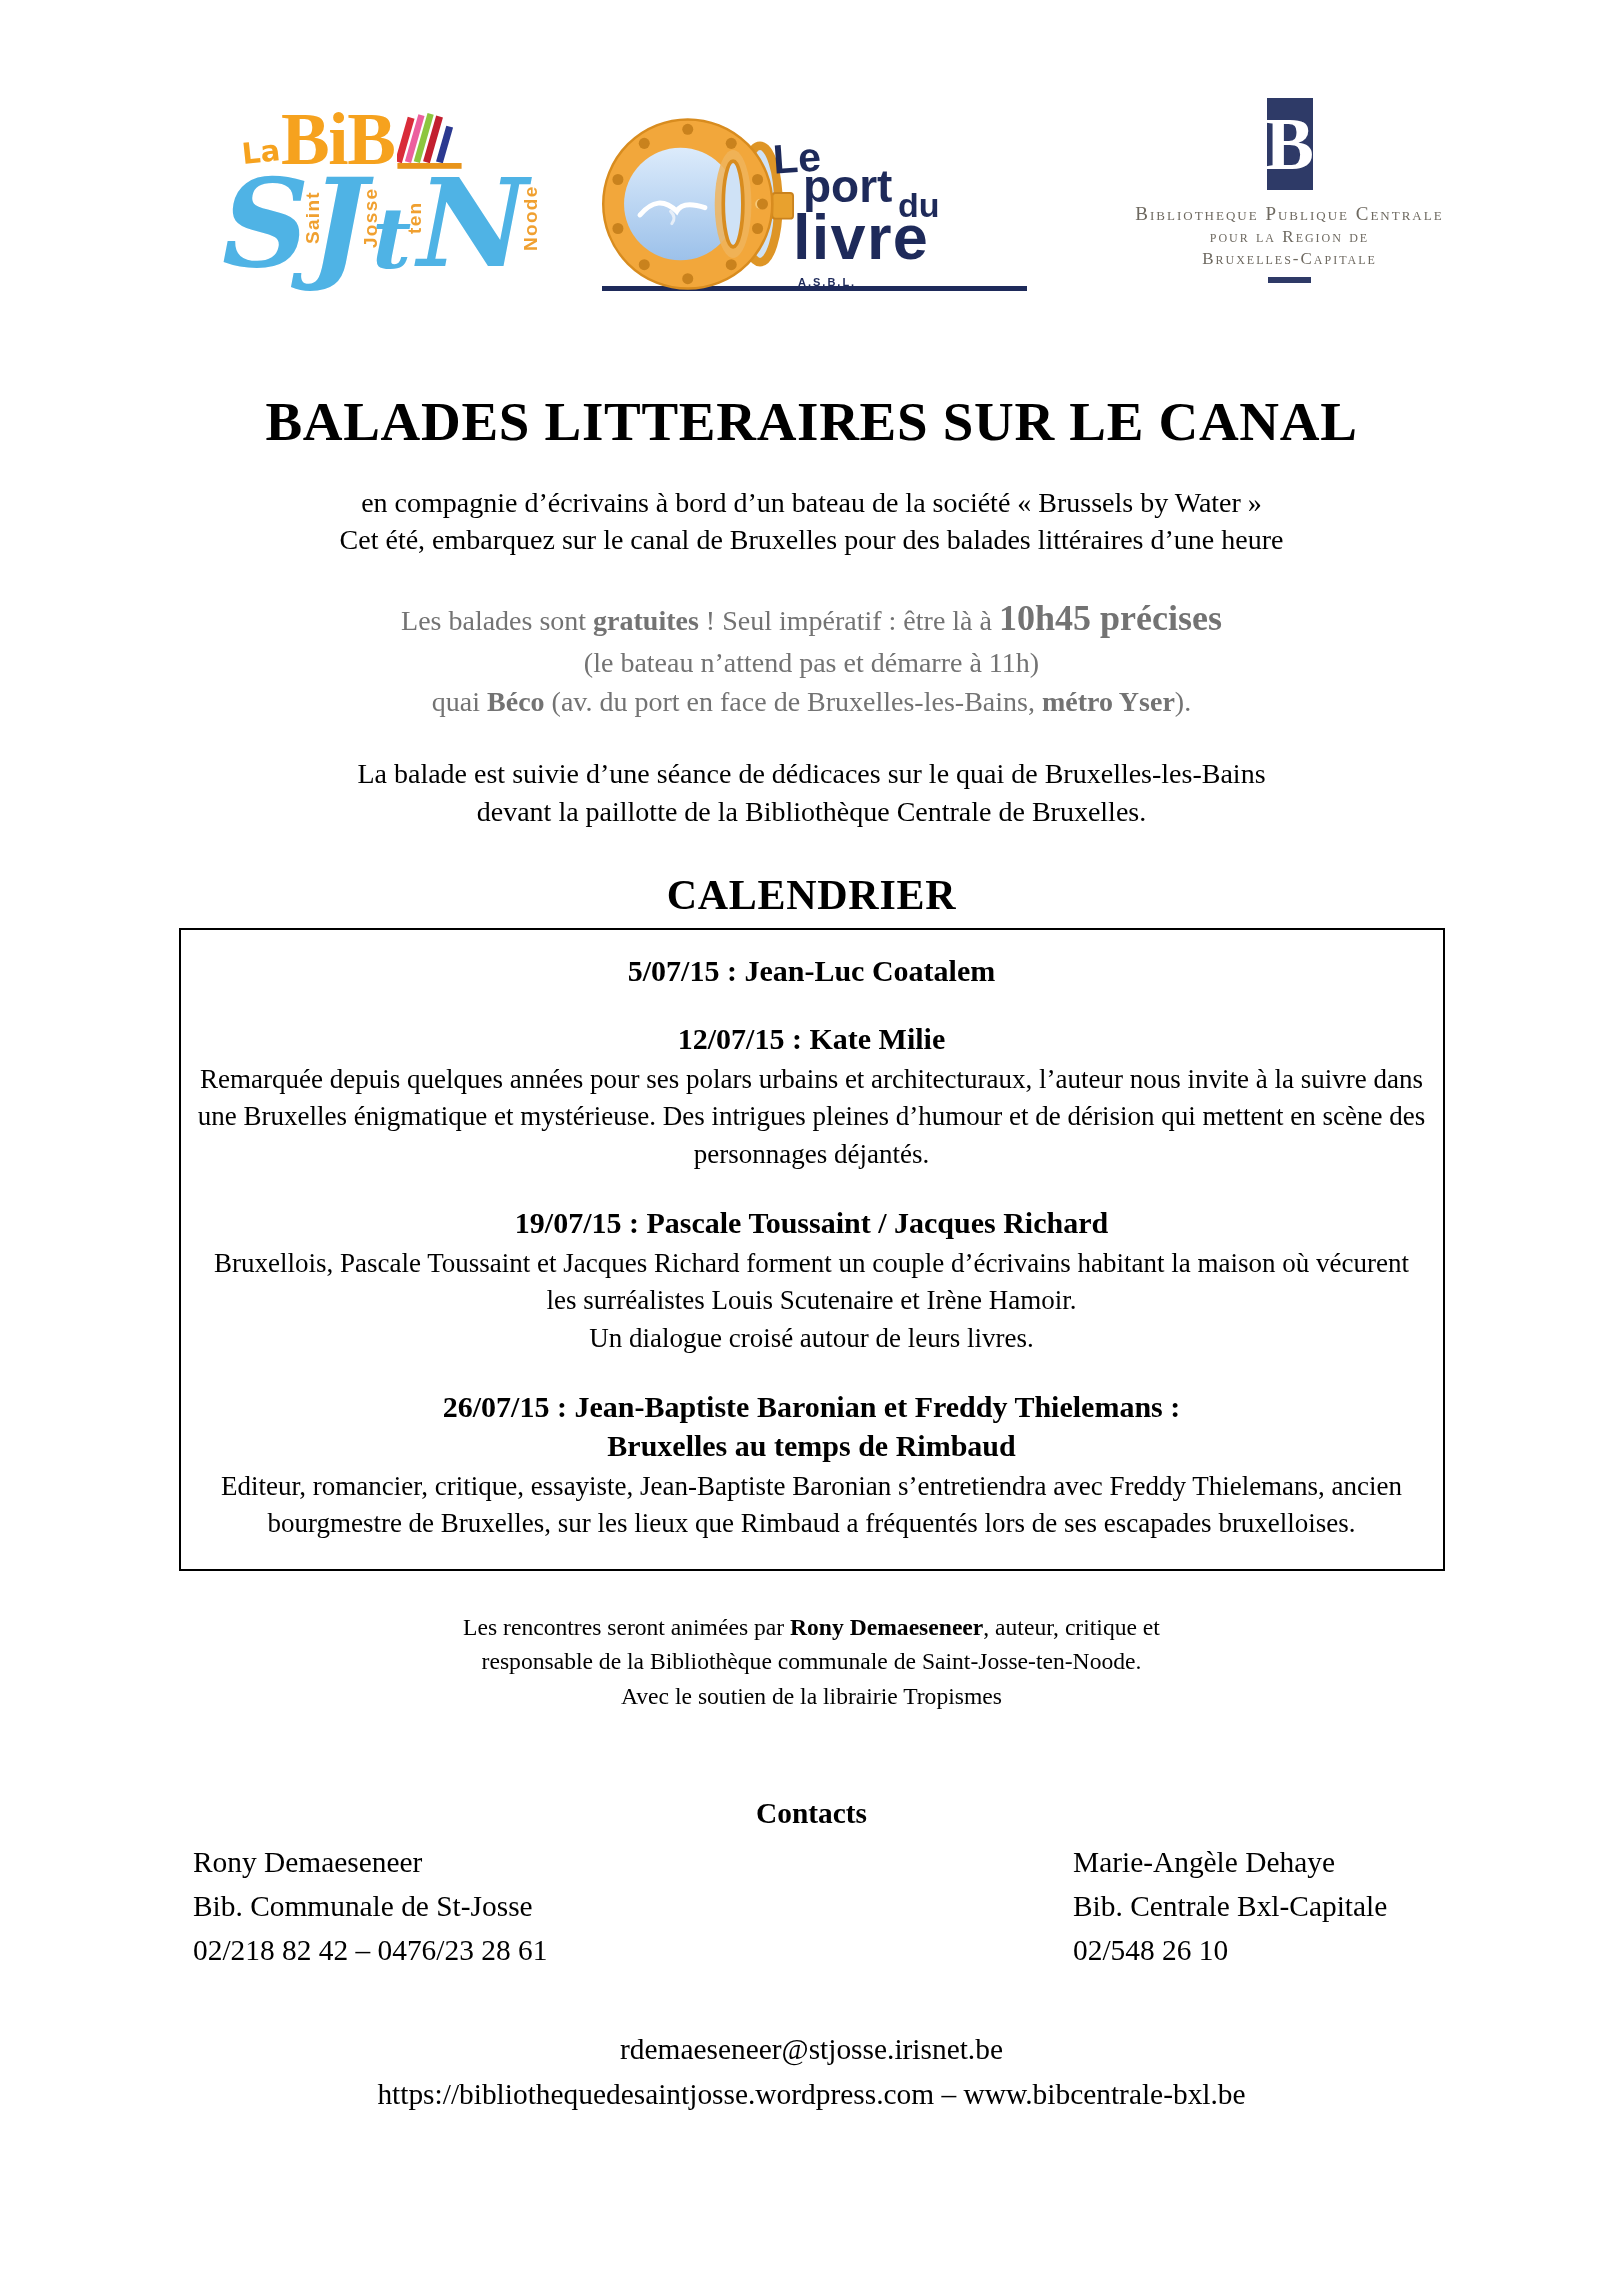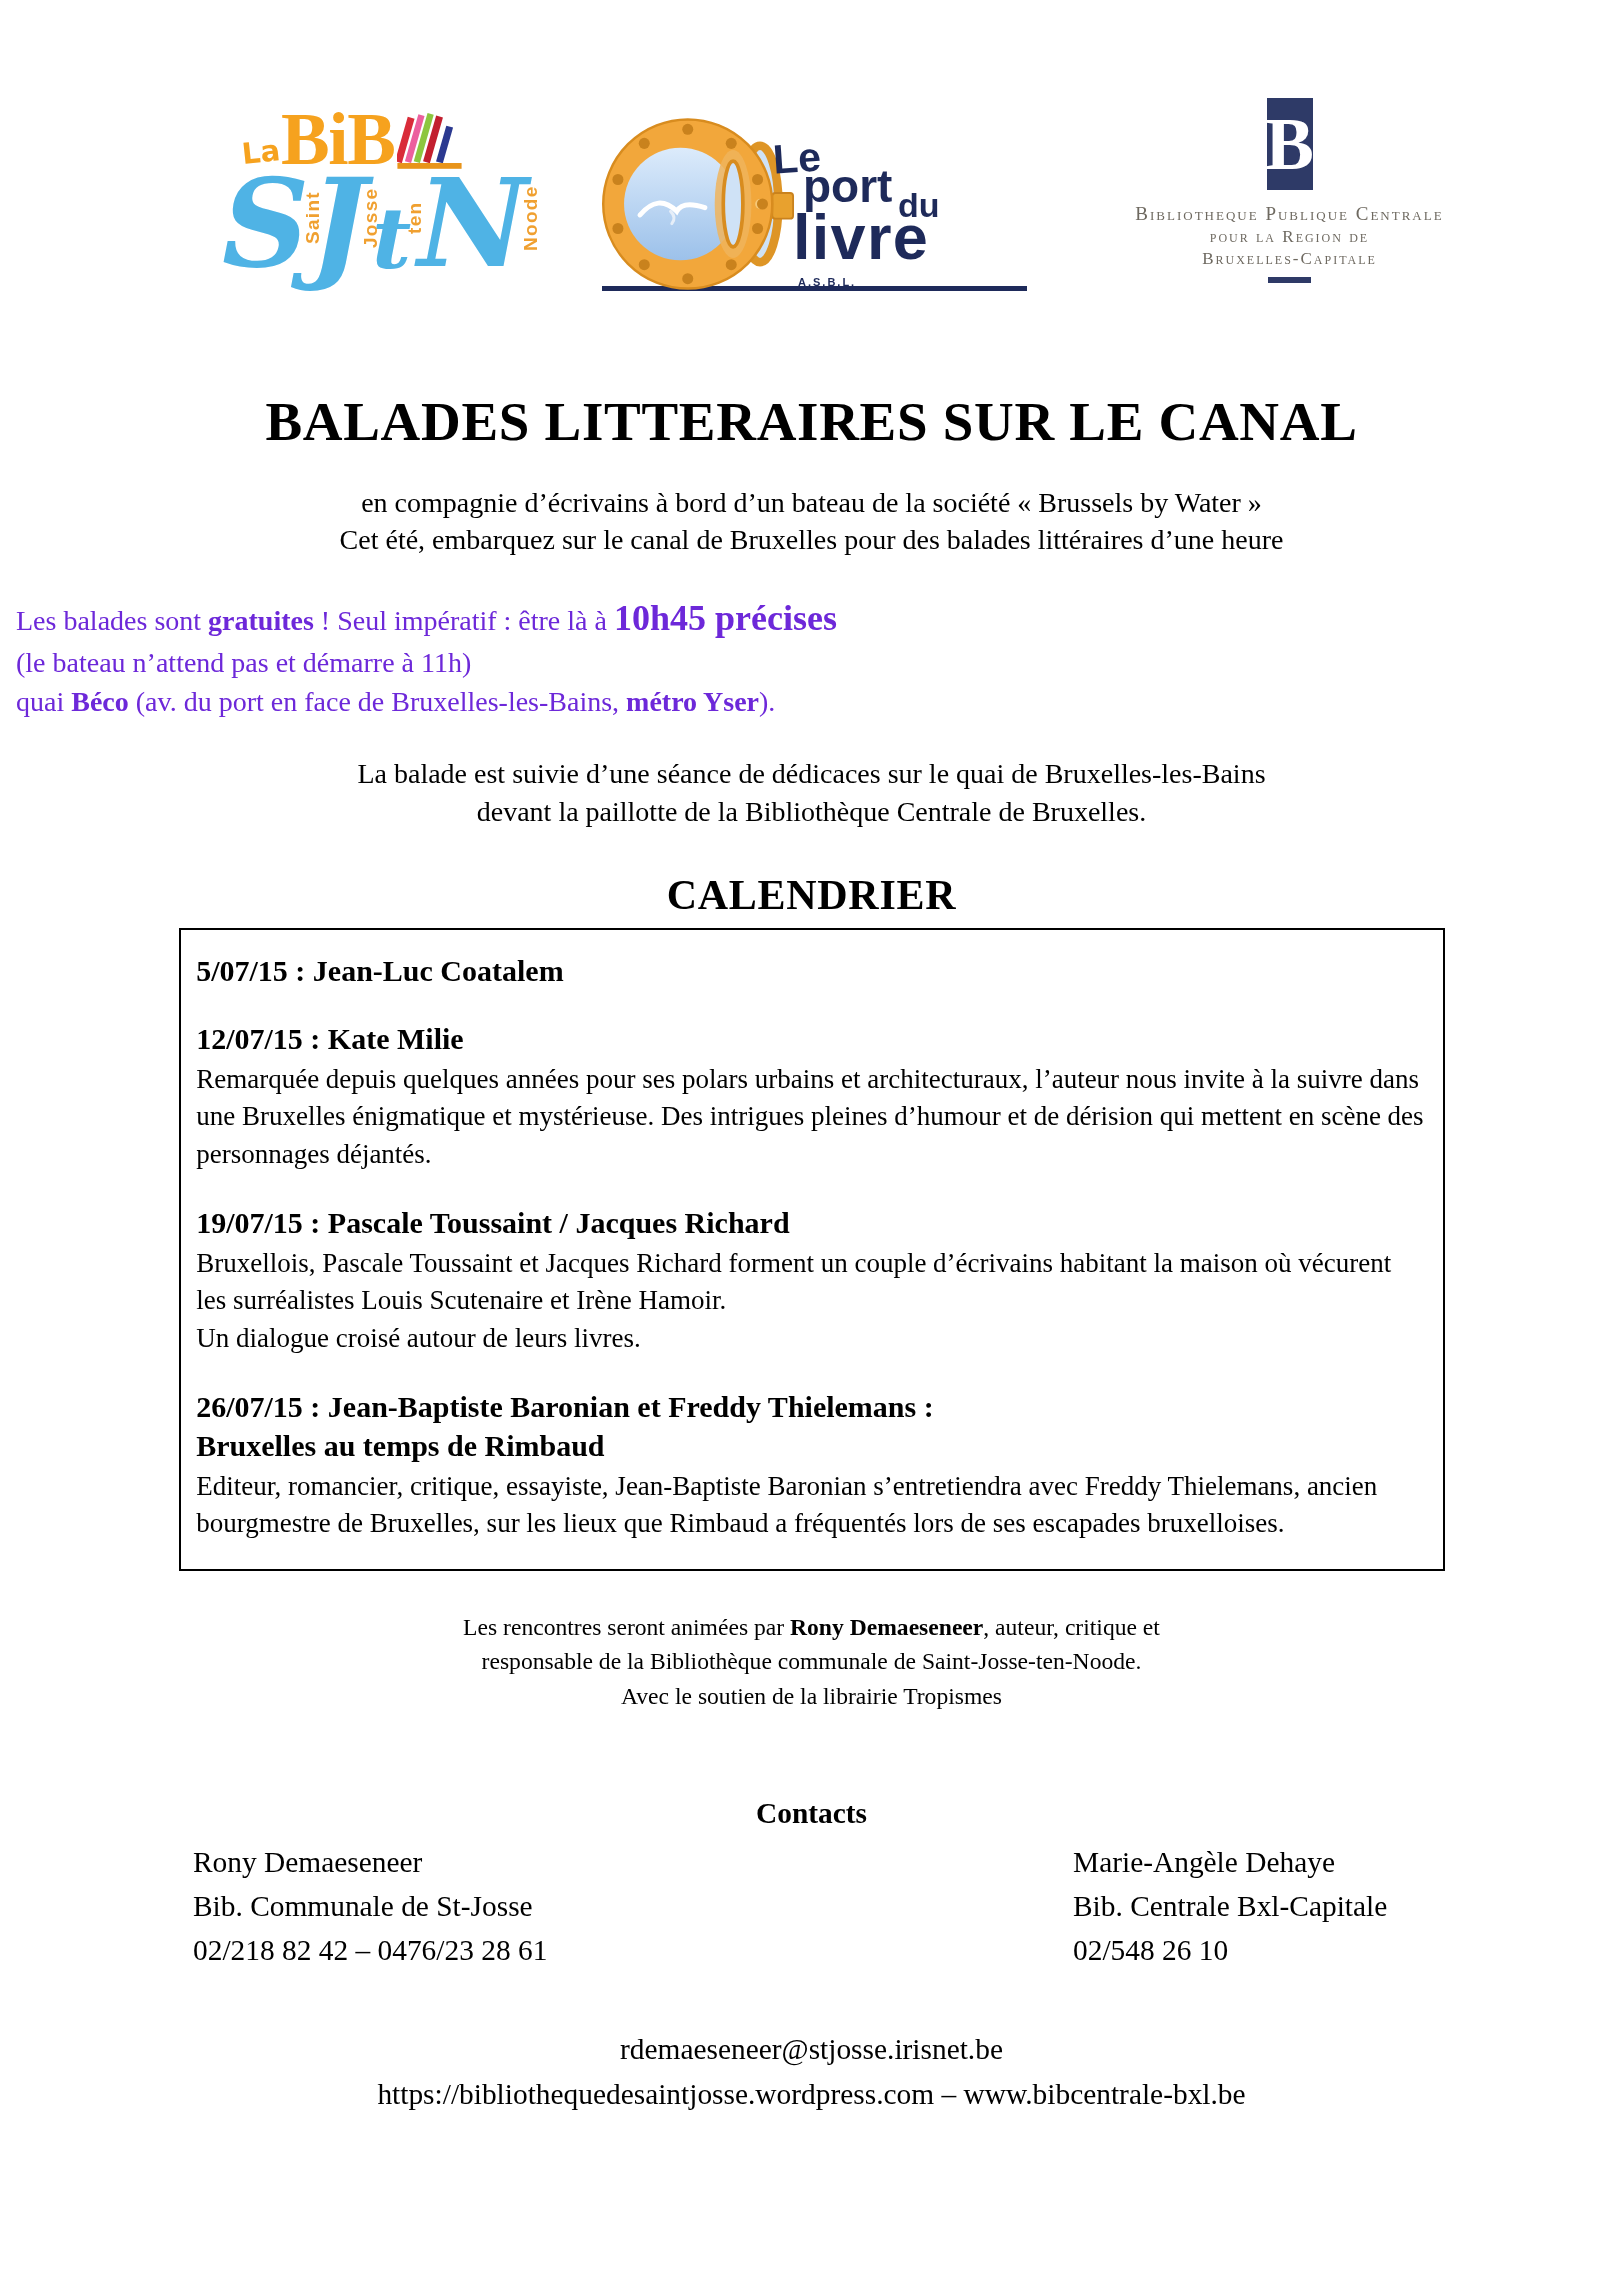--- a/index.html
+++ b/index.html
@@ -49,29 +49,29 @@
   .bpc-mark{width:46px;height:92px;background:#2e3a67;margin:0 auto;display:flex;align-items:center;justify-content:center;}
   .bpc-mark span{color:#fff;font-family:"Liberation Serif",serif;font-weight:bold;font-size:73px;line-height:1;}
   .bpc-lines{margin-top:10.5px;color:#6e6960;font-variant:small-caps;letter-spacing:2px;line-height:1.32;}
   .bpc-l1{font-size:19px;}
   .bpc-l2,.bpc-l3{font-size:17px;}
   .bpc-bar{width:43px;height:5.9px;background:#2e3a67;margin:6.5px auto 0;}
 
   
   .title{margin:50px 0 0;text-align:center;font-size:55px;font-weight:bold;letter-spacing:0.7px;white-space:nowrap;}
   .intro{margin-top:31px;text-align:center;font-size:28px;line-height:1.33;}
-  .notice{margin-top:36px;text-align:left;color:#6d28d9;font-size:28px;line-height:1.38;margin-left:16px;}
+  .notice{margin-top:36px;text-align:center;color:#737373;font-size:28px;line-height:1.38;}
   .notice .bld{font-weight:bold;}
   .notice .big{font-weight:bold;font-size:36px;}
   .followup{margin-top:34px;text-align:center;font-size:28px;line-height:1.33;}
 
   .cal-heading{margin:41px 0 0;text-align:center;font-size:42px;font-weight:bold;letter-spacing:0.7px;}
   .cal-box{
     width:1266px;margin:9.2px auto 0;border:2.6px solid #000;
-    padding:17px 15.7px 26px;box-sizing:border-box;
+    padding:17px 15.7px 26px;box-sizing:border-box;text-align:center;
   }
   .event{margin-top:29px;}
   .event:first-child{margin-top:3.9px;}
   .event-title{font-size:30px;font-weight:bold;line-height:1.3;}
   .event-title2{font-size:30px;font-weight:bold;line-height:1.3;}
   .event-title2:empty{display:none;}
   .event-desc{font-size:27px;line-height:1.4;white-space:pre-line;margin-top:2.6px;}
 
   .moderation{margin-top:39px;text-align:center;font-size:23.6px;line-height:1.45;}
   .moderation .bld{font-weight:bold;}

